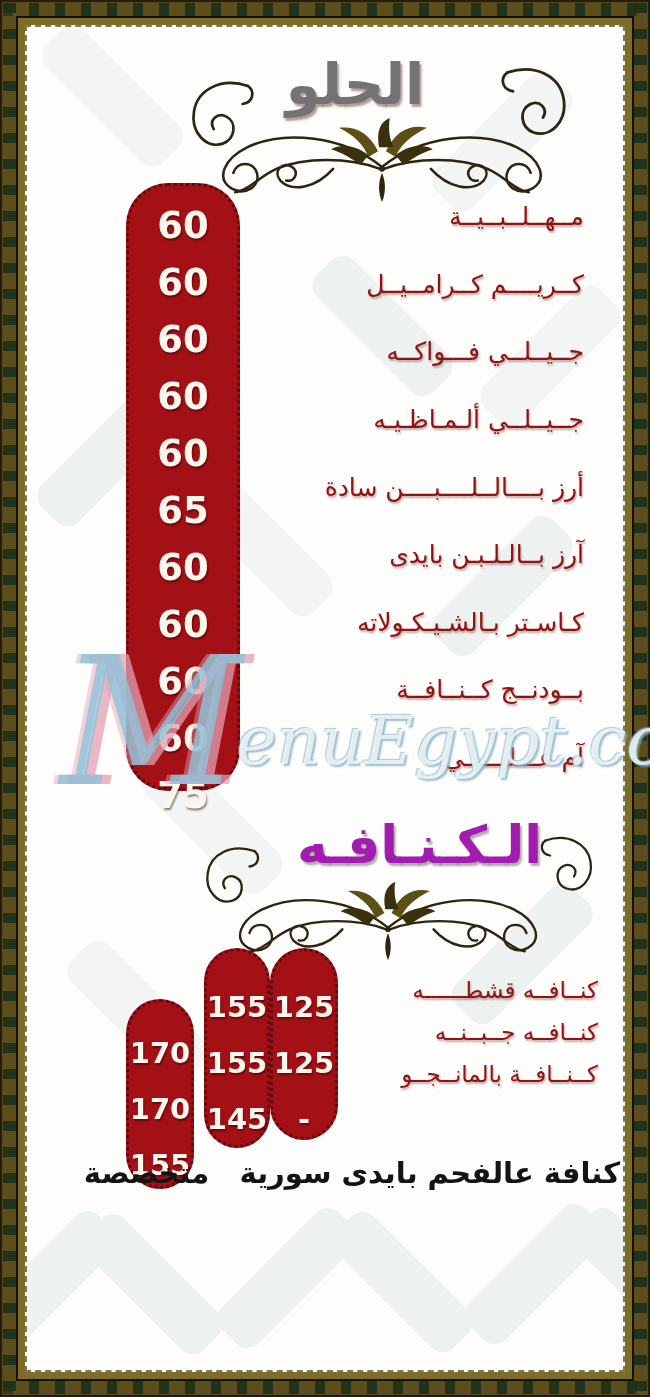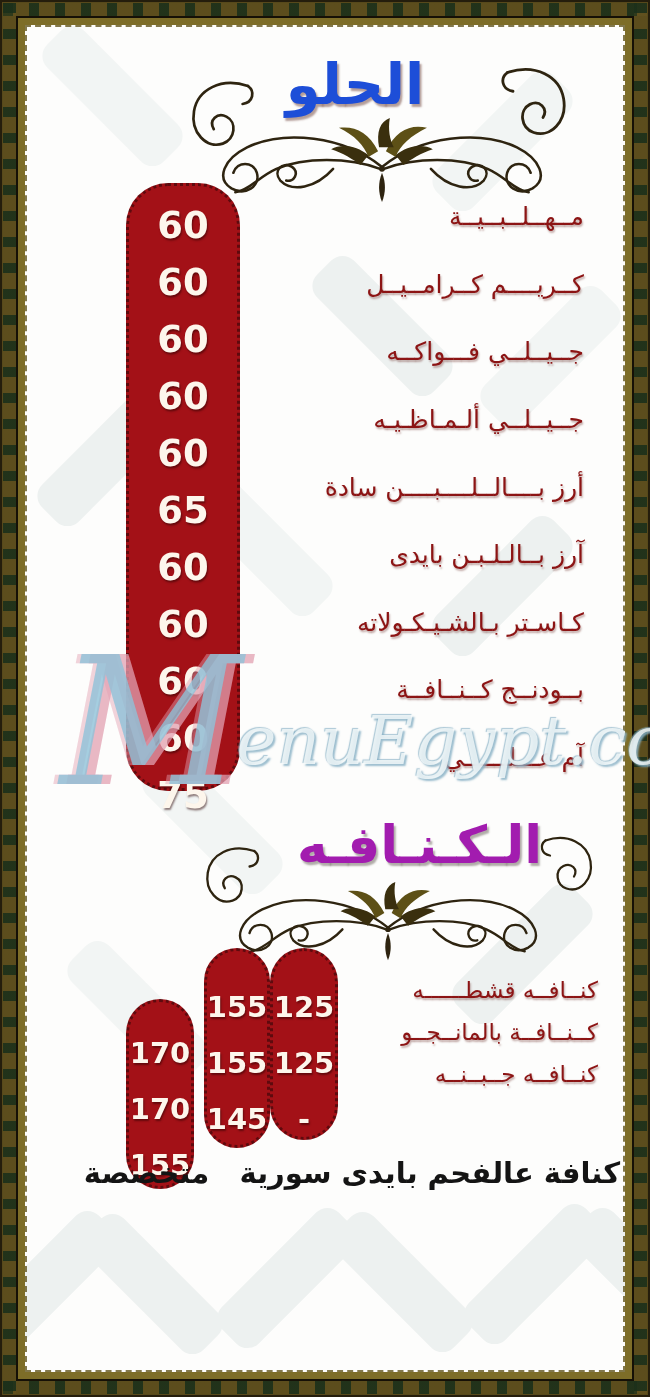--- a/index.html
+++ b/index.html
@@ -20,21 +20,21 @@
     background:repeating-linear-gradient(90deg, rgba(28,48,26,.9) 0 10px, rgba(120,100,40,.15) 10px 26px);}
   .f-top{top:3px;} .f-bottom{bottom:3px;}
   .f-left,.f-right{position:absolute; top:3px; bottom:3px; width:13px;
     background:repeating-linear-gradient(180deg, rgba(28,48,26,.9) 0 10px, rgba(120,100,40,.15) 10px 26px);}
   .f-left{left:3px;} .f-right{right:3px;}
   .f-line{position:absolute; inset:16px; border:2px solid #151006;}
   .f-gold{position:absolute; inset:18px; border:7px solid #7d6d28;}
   .f-ticks{position:absolute; inset:25px; border:2px dashed #5a4c12; opacity:.75;}
   
   .sec-title{position:absolute; text-align:center; font-weight:bold; direction:rtl; z-index:20;}
-  .title-sweets{left:250px; top:52px; width:210px; font-size:56px; color:#1d4ed8;
+  .title-sweets{left:250px; top:52px; width:210px; font-size:56px; color:#737373;
     text-shadow:2px 3px 2px rgba(90,40,30,.45);}
   .title-kunafa{left:292px; top:815px; width:255px; font-size:52px; color:#a21caf;
     text-shadow:2px 3px 2px rgba(60,50,40,.4);text-align:center;}
   .curl{position:absolute; z-index:20;}
   .curl svg{width:100%; height:100%;}
   .mirror svg{transform:scaleX(-1);}
   .flourish{position:absolute; z-index:20;}
   .flourish svg{width:100%; height:100%;}
   
   .pill{position:absolute; background:#a31117; border:3px dotted #5e0a0e; z-index:20;
@@ -208,22 +208,22 @@
     <div class="prow">145</div>
   </div>
   <div class="pill kpill kpill-c">
     <div class="prow">125</div>
     <div class="prow">125</div>
     <div class="prow">-</div>
   </div>
 
   <div class="names-col names-kunafa">
     <div class="nrow">كنــافــه قشطــــــه</div>
+    <div class="nrow">كنــافــه جــبــنــه</div>
     <div class="nrow">كــنــافــة بالمانــجــو</div>
-    <div class="nrow">كنــافــه جــبــنــه</div>
   </div>
 
   <div class="footnote">كنافة عالفحم بايدى سورية   متخصصة</div>
 
   <div class="wm">
     <span class="wm-m">M</span>
     <span class="wm-rest">enuEgypt.com</span>
   </div>
 
   <div class="frame">

